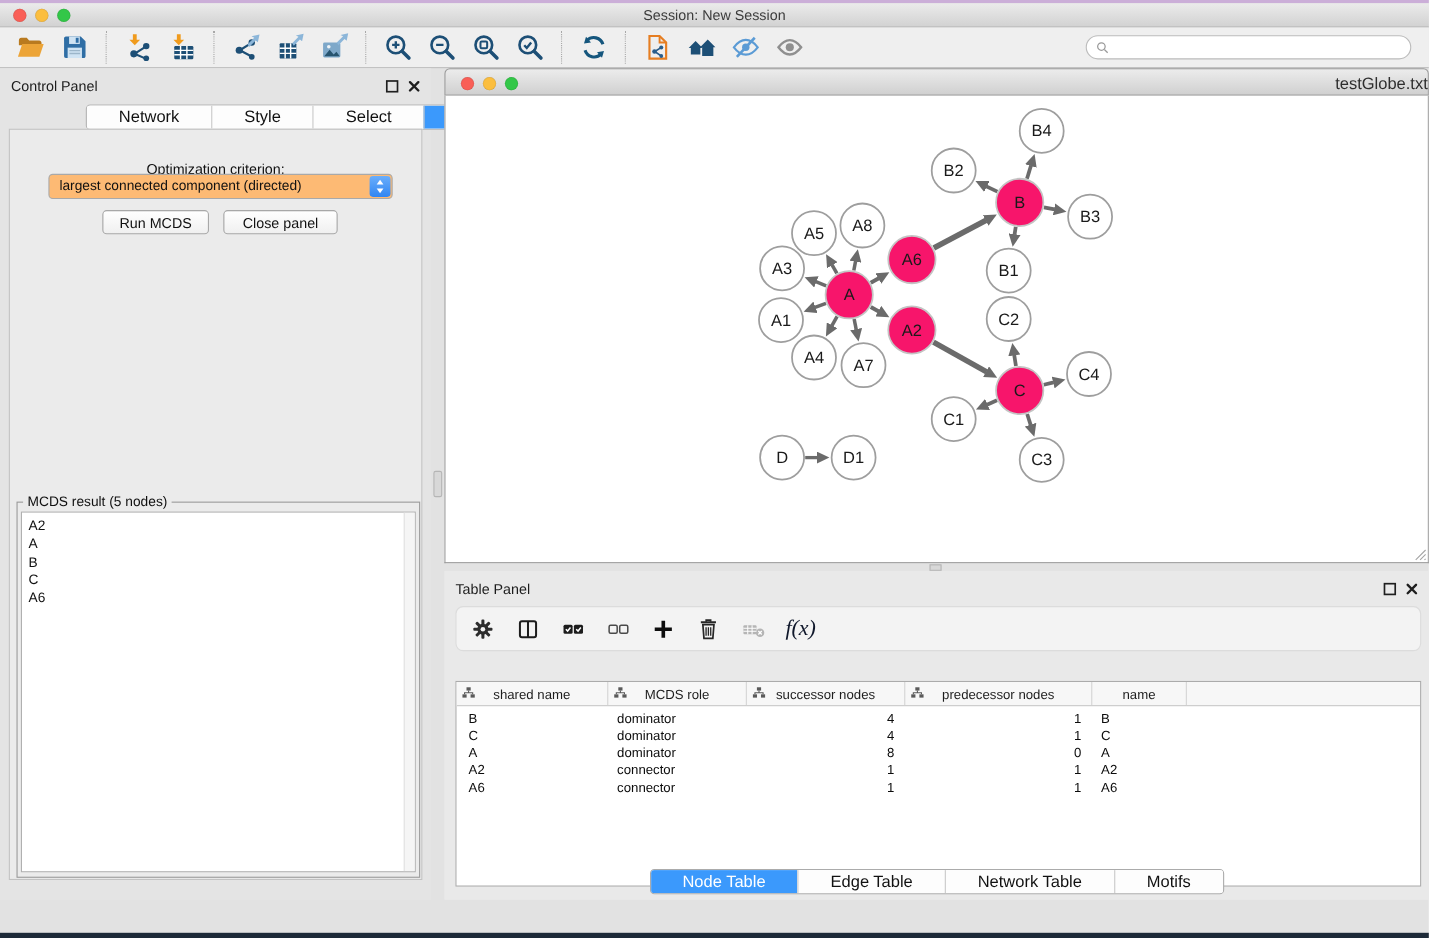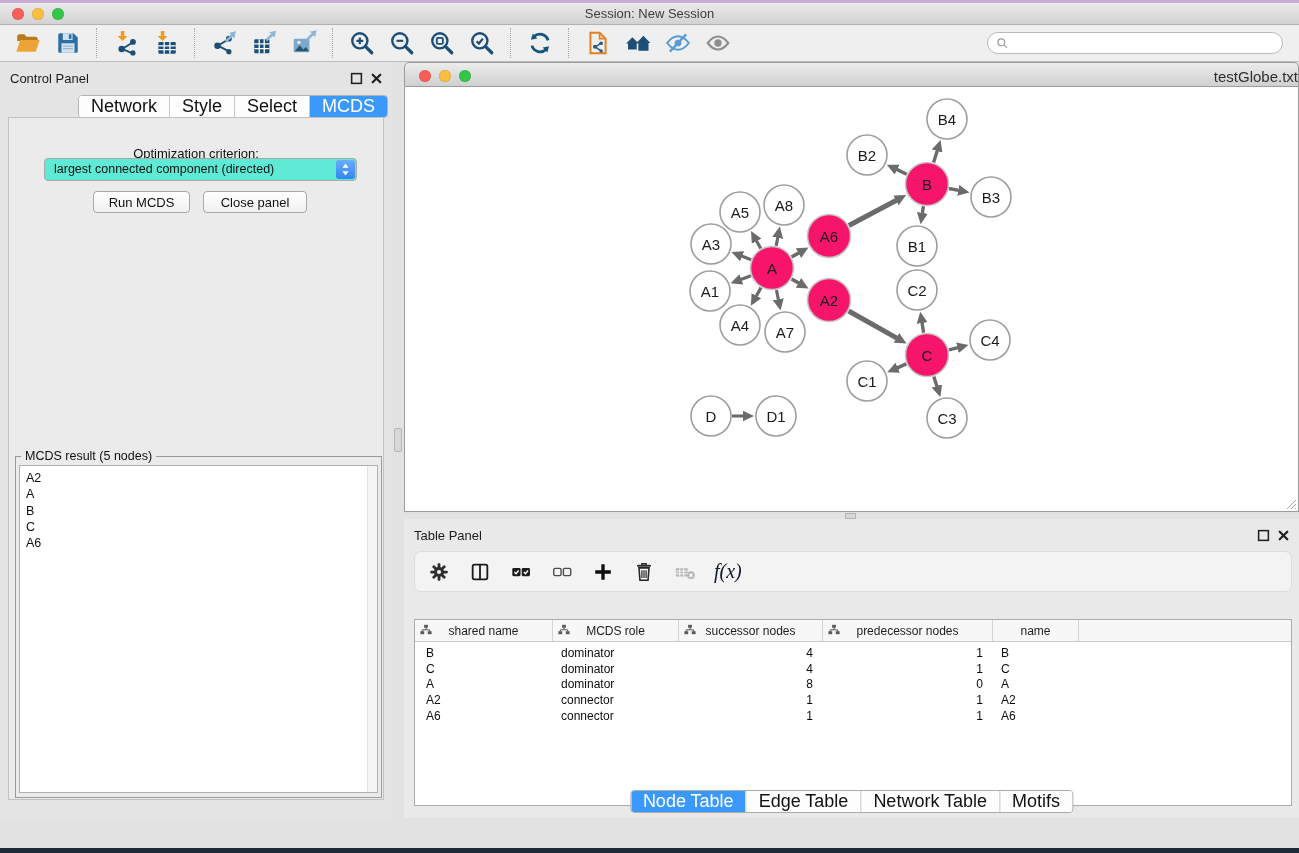--- a/index.html
+++ b/index.html
@@ -33,29 +33,29 @@
 
   
   #control-panel{position:absolute;left:0;top:62px;width:392px;height:756px;background:#e4e4e4;}
   .panel-title{position:absolute;left:10px;top:9px;font-size:13px;color:#1c1c1c;}
   .panel-icons{position:absolute;right:9px;top:10px;display:flex;gap:7px;align-items:center;}
   .picon{width:13px;height:13px;display:block;}
   .picon svg{width:13px;height:13px;display:block;}
 
   #cp-tabs{position:absolute;left:78px;top:33px;display:flex;height:21px;
     border:1px solid #b3b3b3;border-radius:4px;overflow:hidden;background:#fdfdfd;}
-  .seg-tab{font-size:18px;line-height:21px;padding:0 12px;background:#fdfdfd;color:#111;
+  .seg-tab{font-size:15px;line-height:21px;padding:0 29px;background:#fdfdfd;color:#111;
     border-left:1px solid #c9c9c9;cursor:default;white-space:nowrap;}
   .seg-tab:first-child{border-left:none;}
   .seg-tab.active{background:#3b99fc;color:#fff;}
 
   #cp-box{position:absolute;left:8px;top:55px;width:376px;height:683px;background:#ebebeb;
     border:1px solid #c2c2c2;box-sizing:border-box;}
   #opt-label{position:absolute;left:0;right:0;top:28px;text-align:center;font-size:13px;color:#101010;}
-  #criterion-select{position:absolute;left:35px;top:40px;width:313px;height:23px;background:#5eead4;
+  #criterion-select{position:absolute;left:35px;top:40px;width:313px;height:23px;background:#fdba74;
     border:1px solid #a9a9a9;border-radius:4px;box-sizing:border-box;}
   #criterion-select .val{position:absolute;left:9px;top:0;line-height:21px;font-size:12.5px;color:#111;}
   #criterion-select .stepper{position:absolute;right:1px;top:1px;width:19px;height:19px;
     background:linear-gradient(#6aaefc,#3186f2);border-radius:3px;
     display:flex;align-items:center;justify-content:center;}
   #criterion-select .stepper svg{width:9px;height:15px;}
   .cp-btn{position:absolute;height:22px;background:linear-gradient(#ffffff,#f0f0f0);
     border:1px solid #a8a8a8;border-radius:4px;font-size:13px;color:#111;
     font-family:"Liberation Sans",sans-serif;padding:0;}
   #run-btn{left:84px;top:73px;width:97px;}

